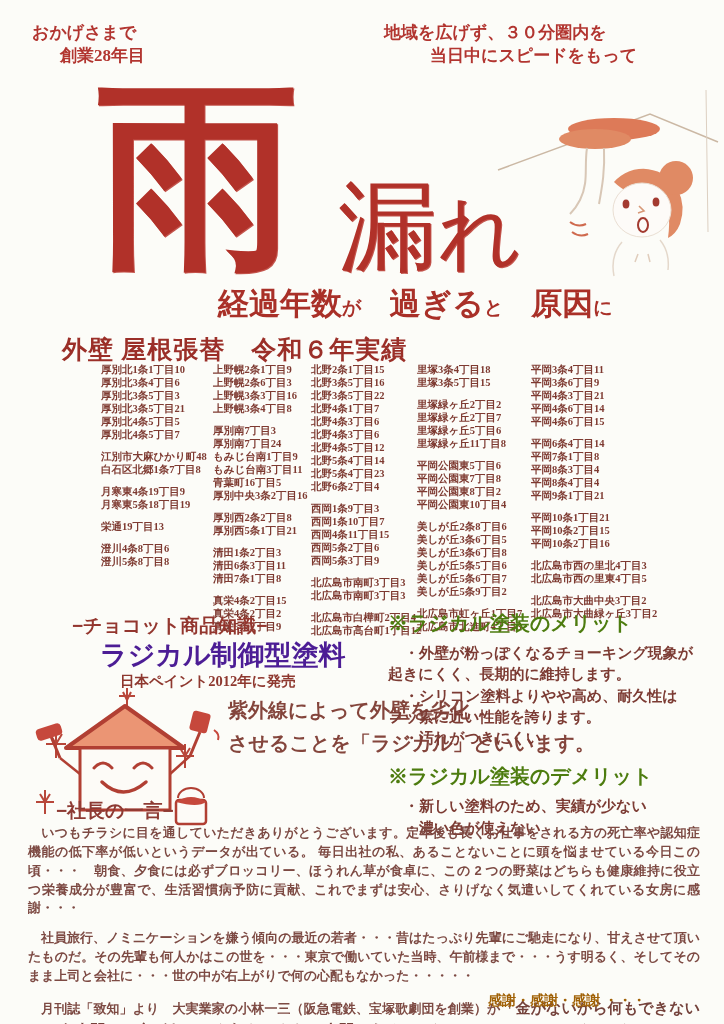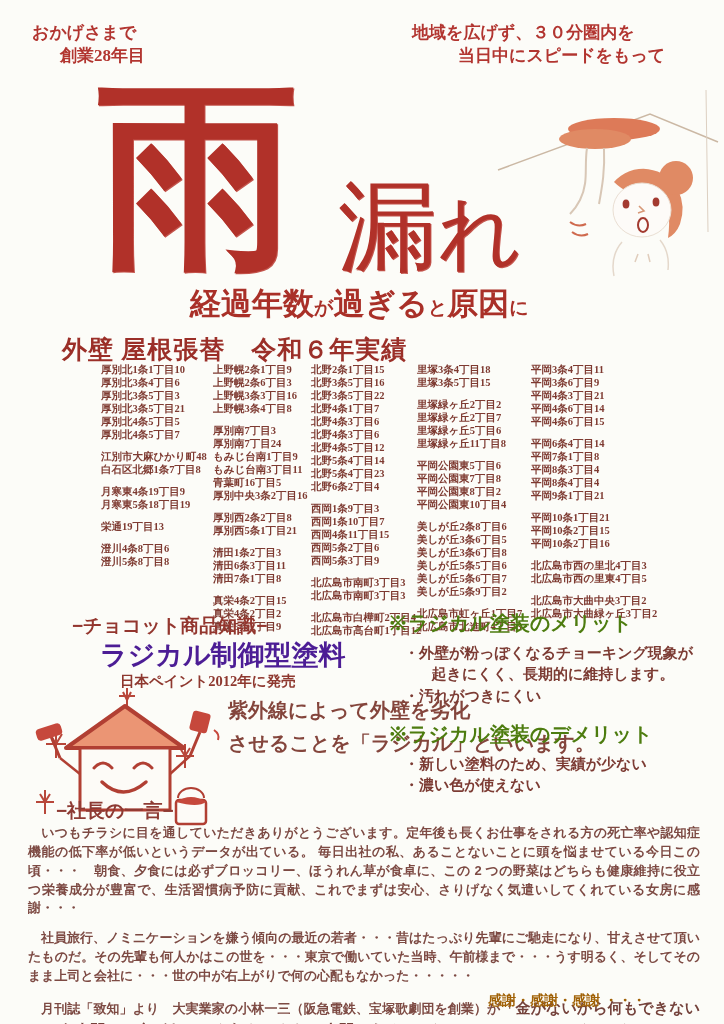--- a/index.html
+++ b/index.html
@@ -5,38 +5,38 @@
   html,body{margin:0;padding:0;background:#e8e8e4;}
   #page{
     position:relative;width:724px;height:1024px;margin:0 auto;
     background:#fcfcf8;overflow:hidden;
     font-family:"Liberation Serif", serif;
   }
   
   .hdr{position:absolute;font-weight:bold;color:#b23530;font-size:17px;line-height:1.35;}
   #hdr-left{left:32px;top:22px;}
   #hdr-left .l2{padding-left:28px;}
-  #hdr-right{left:384px;top:22px;margin-left:28px;}
+  #hdr-right{left:384px;top:22px;}
   #hdr-right .l2{padding-left:46px;text-align:center;}
   
   #big-rain{
     position:absolute;left:98px;top:78px;
     font-size:200px;line-height:1;font-weight:bold;color:#b13129;
     text-shadow:1px 1px 0 #c4554d;
   }
   #title-more{
     position:absolute;left:338px;top:178px;color:#b13129;font-weight:normal;line-height:1;
     text-shadow:1px 1px 0 #c4554d;
   }
   #title-more .big{font-size:100px;}
   #title-more .med{font-size:82px;}
   #subtitle{
     position:absolute;left:190px;top:283px;color:#a93028;font-weight:bold;white-space:nowrap;
   }
-  #subtitle .sg-big{font-size:31px;}
+  #subtitle .sg-big{font-size:31px;margin-left:28px;}
   #subtitle .sg-small{font-size:19px;}
   
   #leak-illu{position:absolute;left:492px;top:82px;}
   
   #results-heading{
     position:absolute;left:62px;top:333px;
     font-size:25px;font-weight:bold;color:#9b2f28;letter-spacing:1px;text-align:right;
   }
   #address-columns{position:absolute;left:8px;top:363px;width:724px;height:250px;}
   .addr-col{position:absolute;top:0;white-space:nowrap;}
@@ -61,21 +61,21 @@
     position:absolute;left:228px;top:694px;font-size:20px;font-weight:bold;color:#84453c;
     line-height:1.65;font-family:"Liberation Sans", sans-serif;
   }
   
   #merits{position:absolute;left:388px;top:610px;width:332px;
     font-family:"Liberation Serif", serif;}
   .merit-head{font-size:20px;font-weight:bold;color:#4d7c0f;margin:0 0 6px 0;}
   .merit-head.second{margin-top:14px;}
   .bullet{font-size:15px;font-weight:bold;color:#7c3b33;line-height:1.42;}
   .bullet .b-l1{padding-left:16px;}
-  .bullet .b-l2{text-align:center;padding-right:2px;}
+  .bullet .b-l2{text-align:left;padding-right:2px;}
   
   #president-heading{position:absolute;left:56px;top:798px;font-size:19px;font-weight:bold;color:#8d3a33;
     font-family:"Liberation Sans", sans-serif;}
   #president-body{
     position:absolute;left:28px;top:824px;width:672px;
     font-family:"Liberation Sans", sans-serif;
     font-size:13px;color:#7d4a43;line-height:1.45;text-align:justify;
   }
   #president-body p{margin:0 0 11px 0;font-weight:bold;}
   .seg-bold{font-weight:bold;font-size:15px;color:#74423b;}
@@ -307,20 +307,24 @@
   </div>
 
   <div id="merits">
     <div class="merit-head">※ラジカル塗装のメリット</div>
     <div id="merit-list">
         <div class="bullet">
           <div class="b-l1">・外壁が粉っぽくなるチョーキング現象が</div>
           <div class="b-l2">起きにくく、長期的に維持します。</div>
         </div>
         <div class="bullet">
+          <div class="b-l1">・シリコン塗料よりやや高め、耐久性は</div>
+          <div class="b-l2">フッ素に近い性能を誇ります。</div>
+        </div>
+        <div class="bullet">
           <div class="b-l1">・汚れがつきにくい</div>
         </div>
       </div>
     <div class="merit-head second">※ラジカル塗装のデメリット</div>
     <div id="demerit-list">
         <div class="bullet">
           <div class="b-l1">・新しい塗料のため、実績が少ない</div>
         </div>
         <div class="bullet">
           <div class="b-l1">・濃い色が使えない</div>

